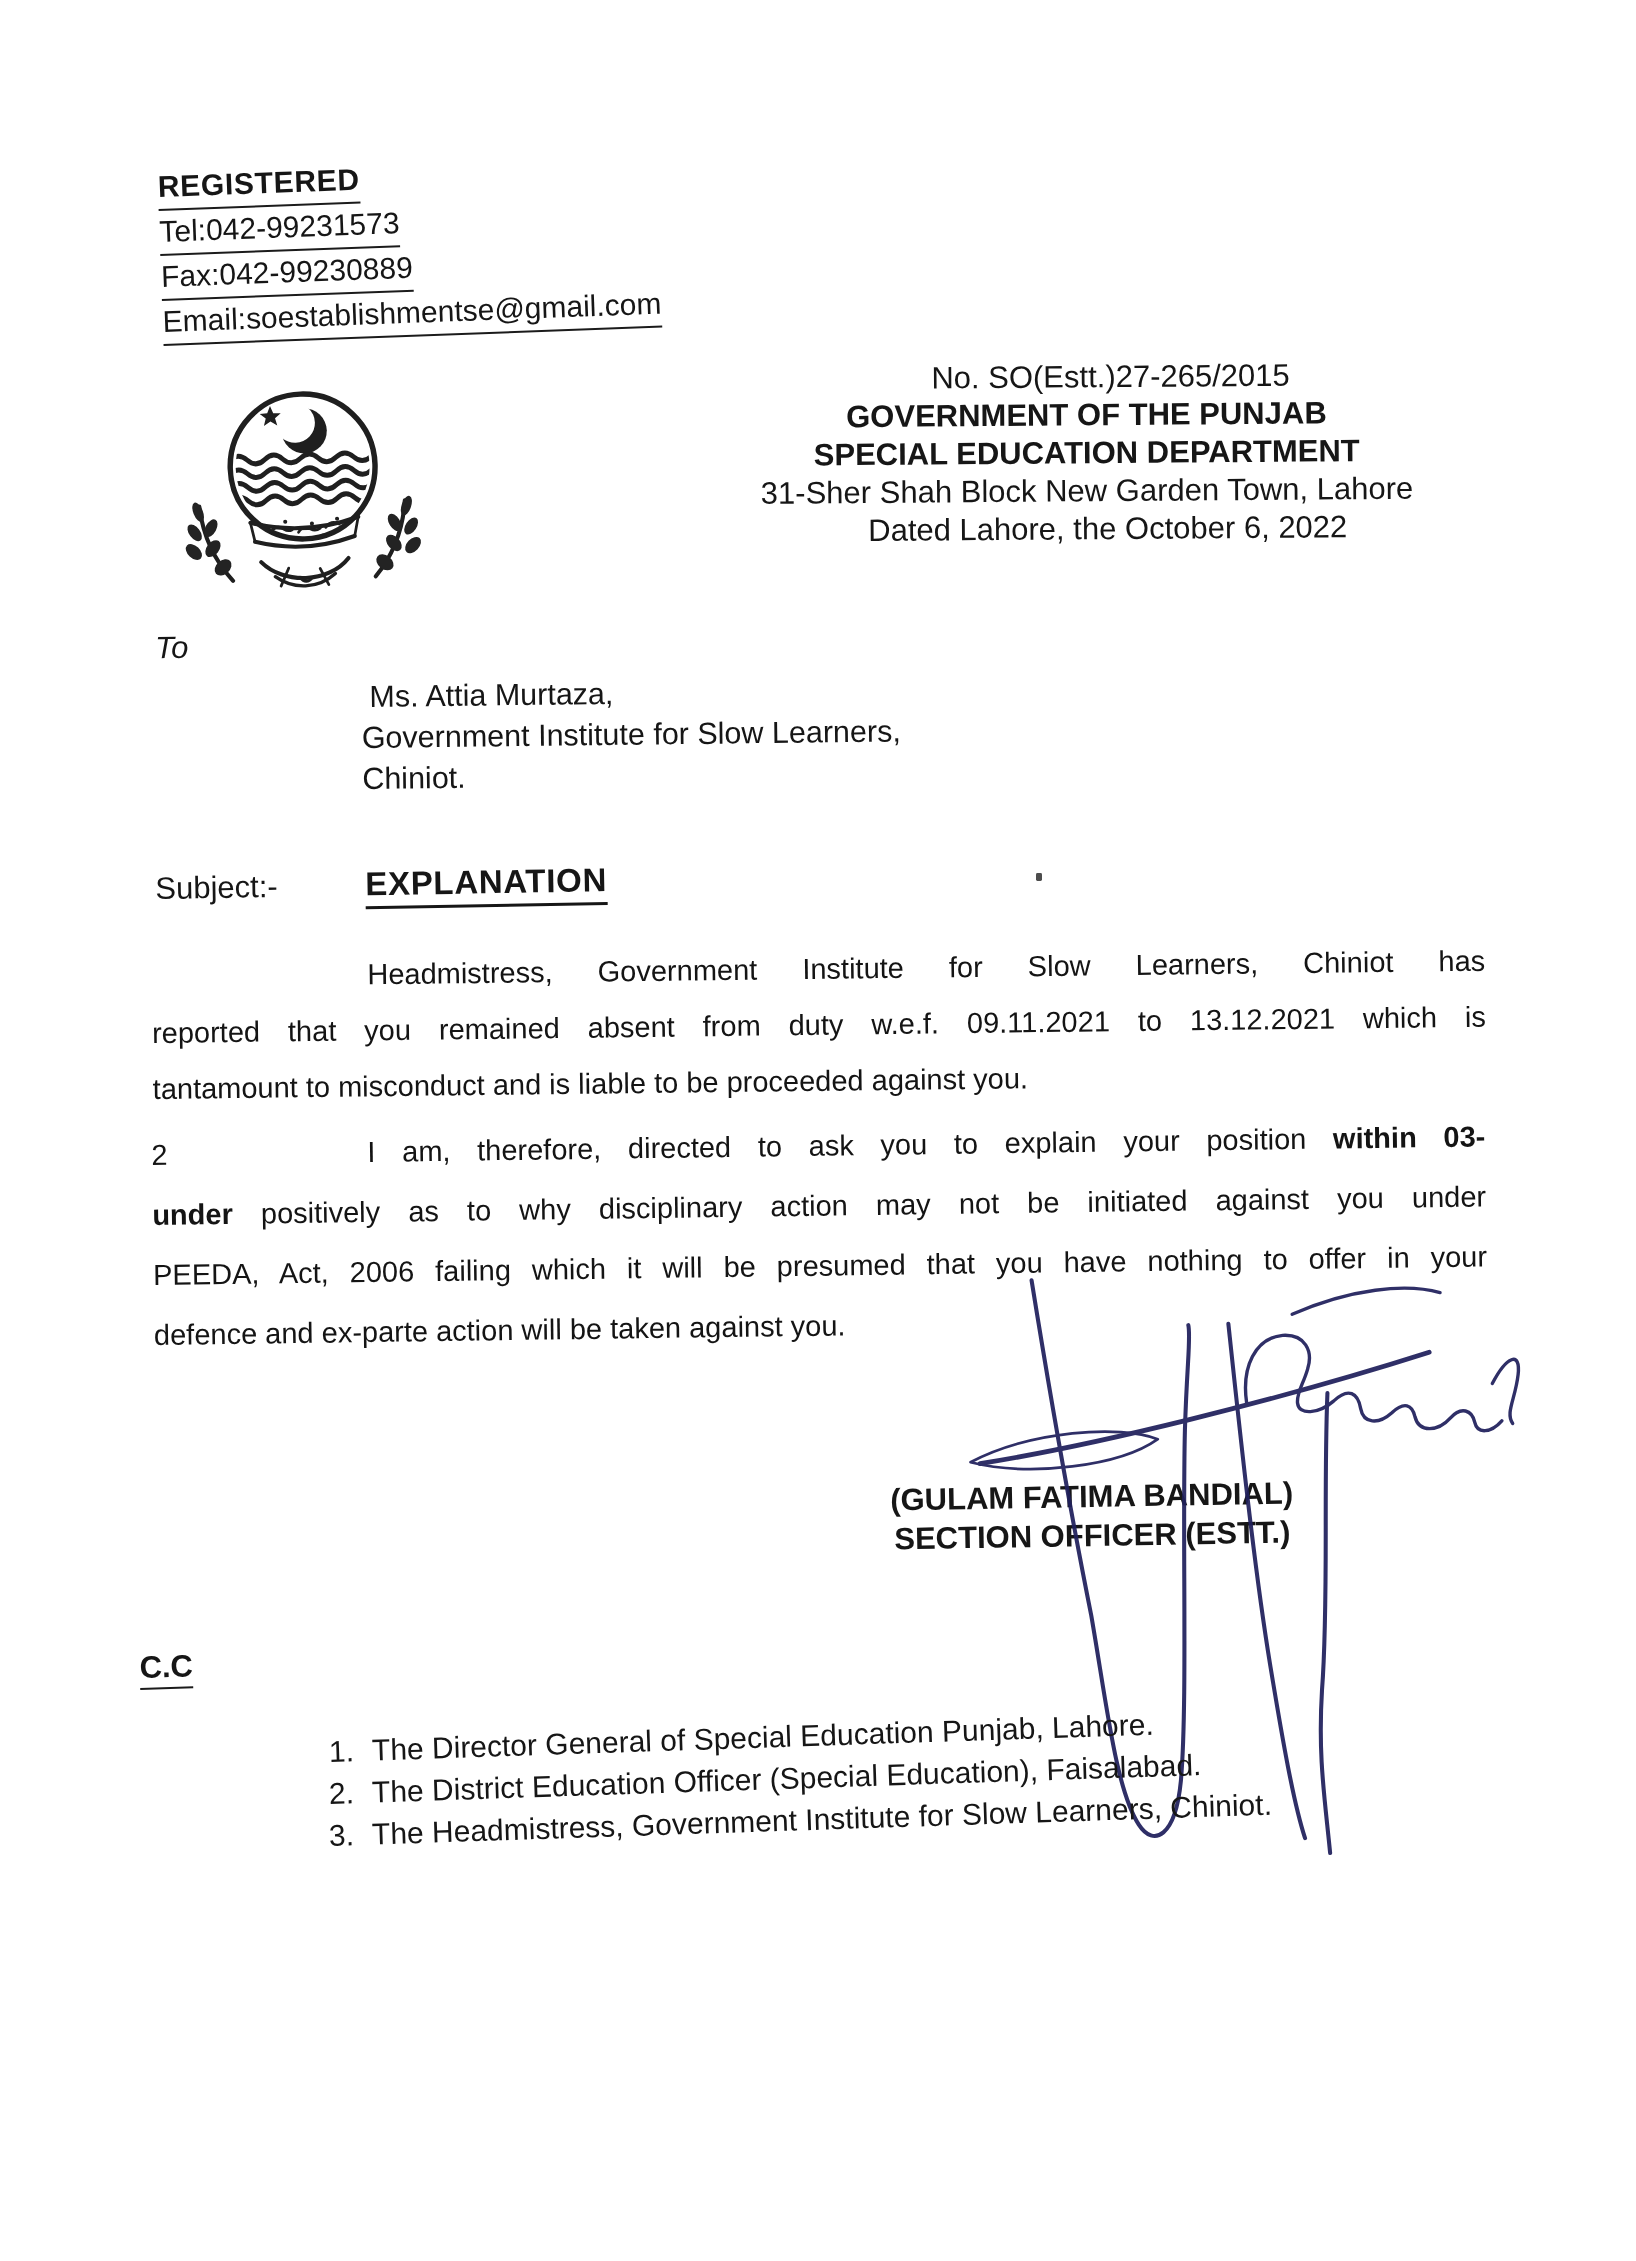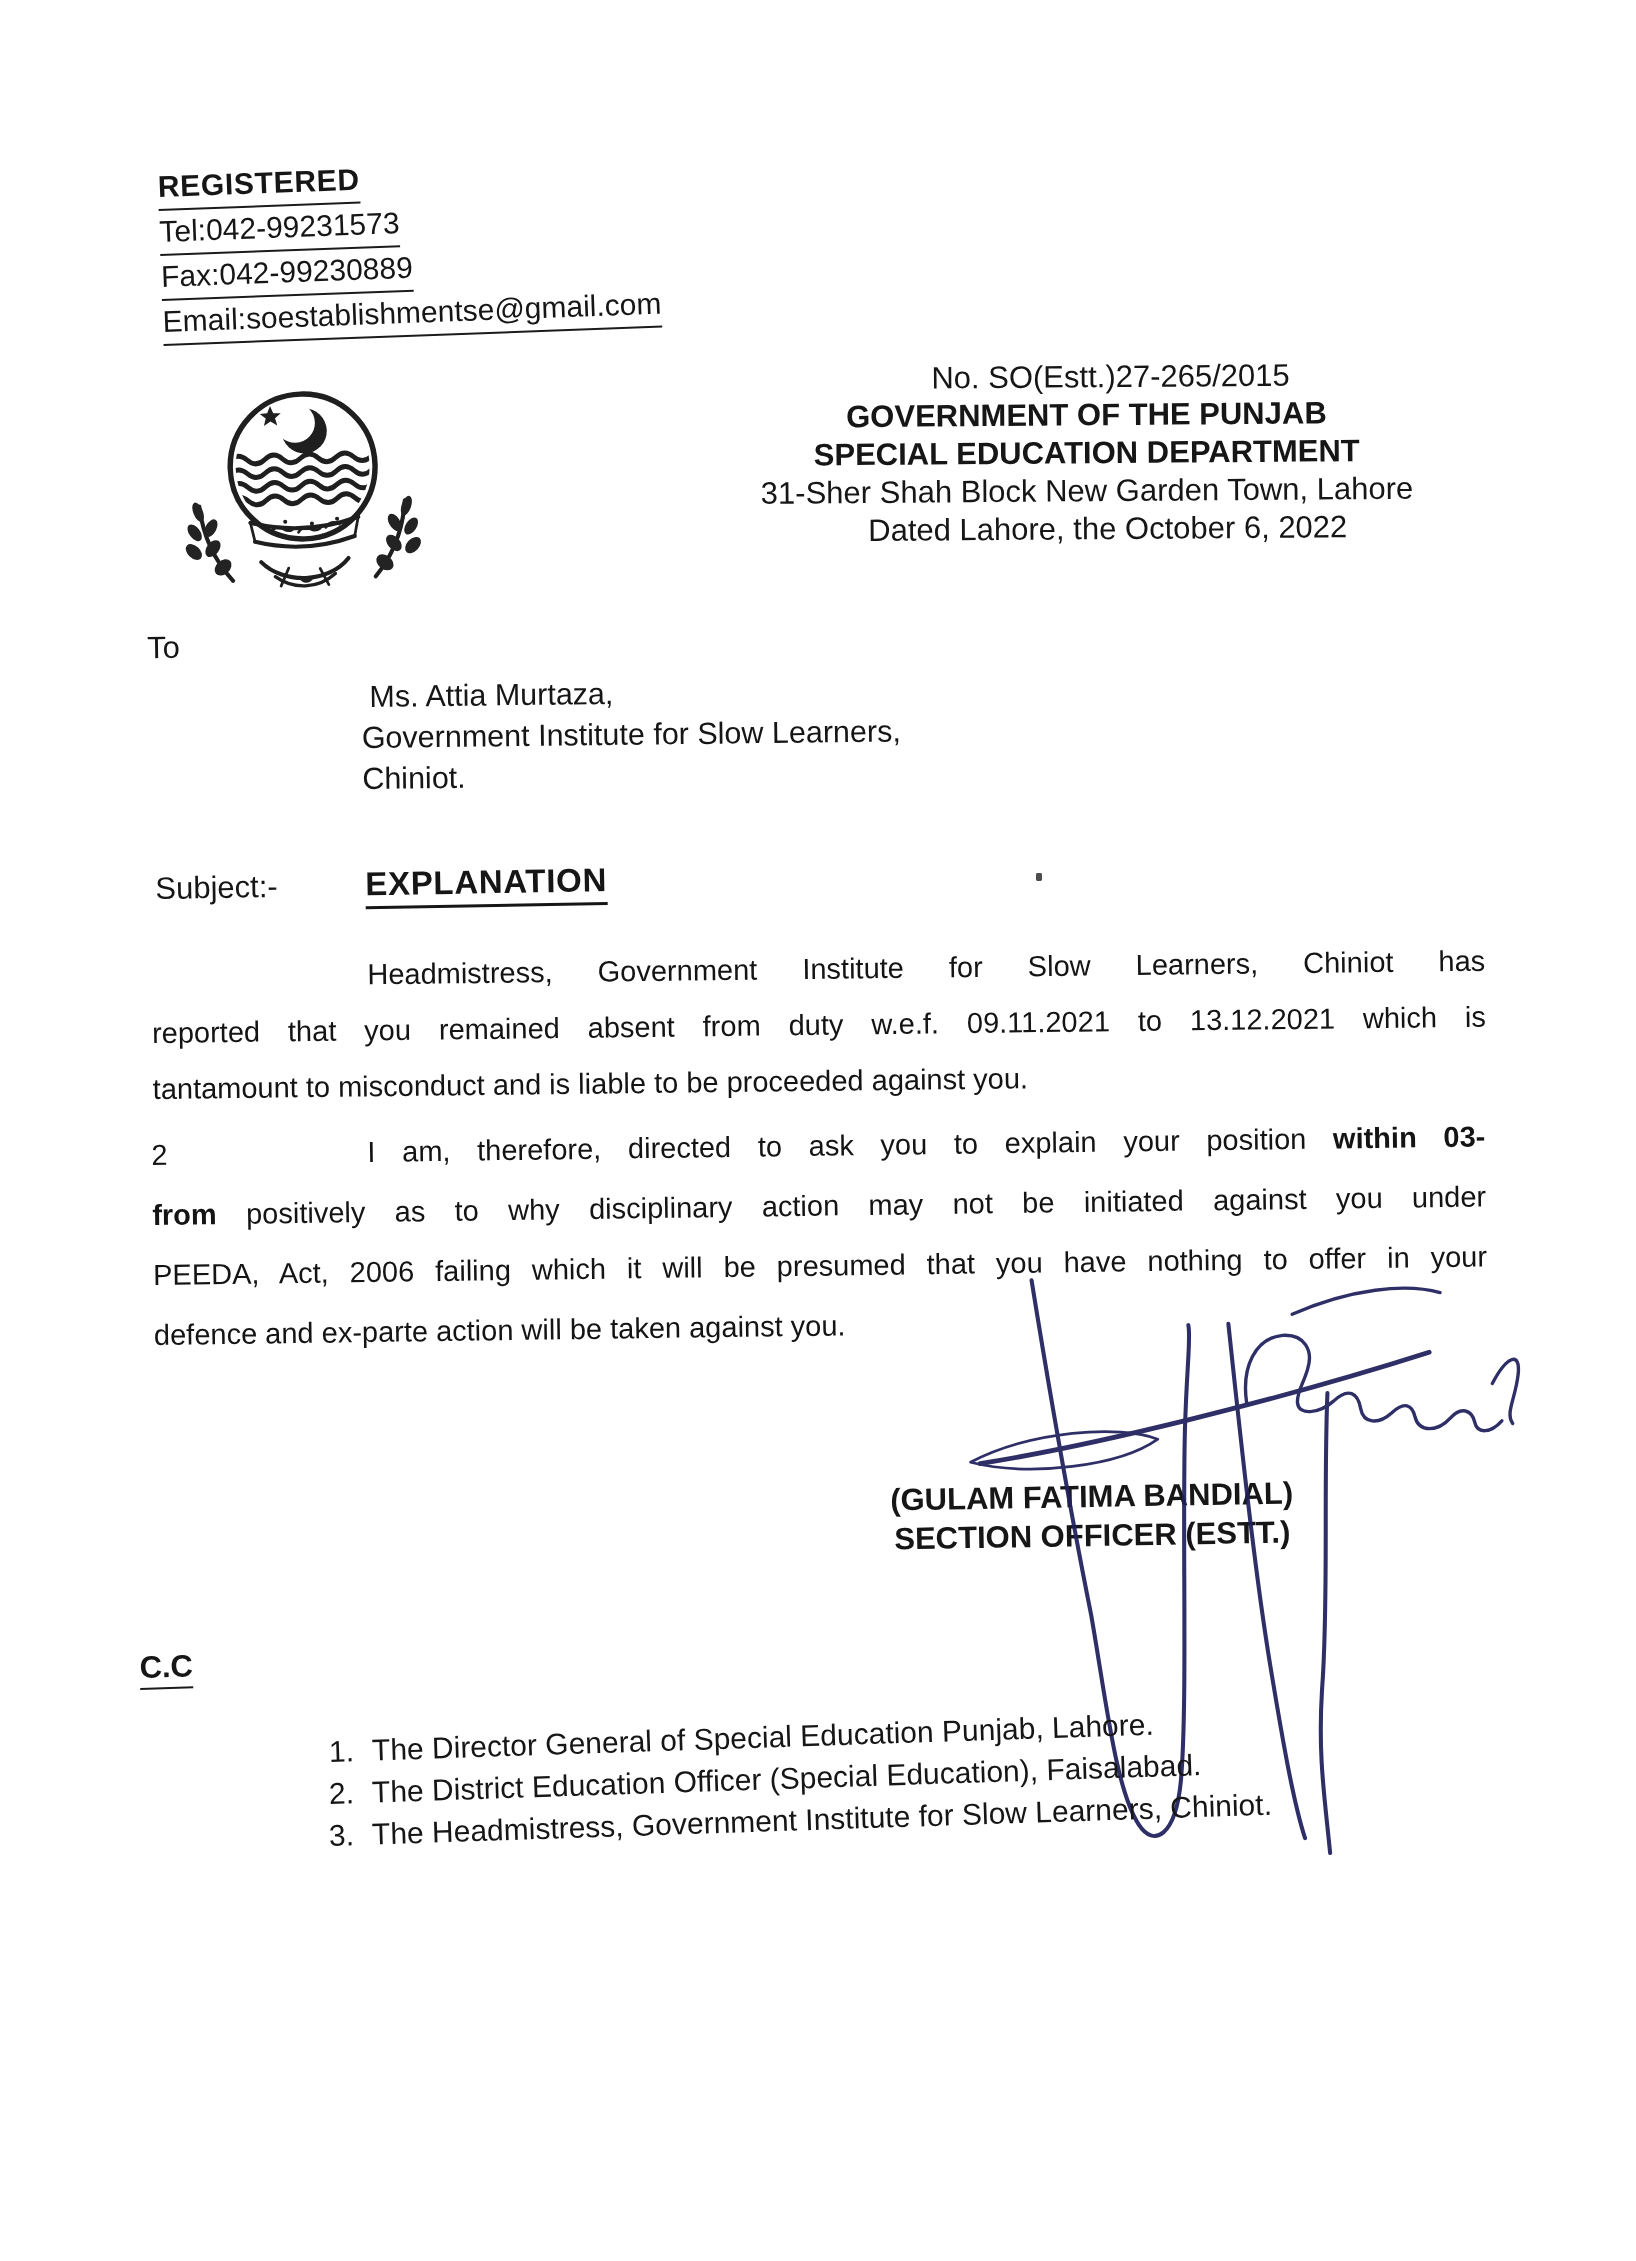--- a/index.html
+++ b/index.html
@@ -22,21 +22,21 @@
   
   .emblem{left:170px;top:379px;width:263px;height:212px;transform:rotate(-1.8deg);}
 
   
   .hdr{left:611px;top:362px;width:950px;text-align:center;transform:rotate(-0.45deg);transform-origin:0 0;}
   .hdr .line{font-size:31px;line-height:38px;white-space:nowrap;}
   .hdr .b{font-weight:bold;}
   .hdr .shift1{transform:translateX(24.4px);}
   .hdr .shift2{transform:translateX(20.4px);}
 
-  .to{left:147px;top:630px;font-size:31px;transform:rotate(-0.8deg);}
+  .to{left:155px;top:630px;font-size:31px;transform:rotate(-0.8deg);font-style:italic;}
   .addr{left:361px;top:676px;font-size:30.5px;line-height:41px;transform:rotate(-0.7deg);transform-origin:0 0;white-space:nowrap;}
   .addr .n{padding-left:8.1px;}
 
   .subj{left:155px;top:869px;transform:rotate(-1deg);transform-origin:0 0;white-space:nowrap;}
   .subj .lab{display:inline-block;font-size:31px;width:210px;}
   .subj .tit{display:inline-block;font-size:33px;font-weight:bold;letter-spacing:0.7px;border-bottom:3.4px solid #161616;padding-bottom:2.7px;}
 
   .para{left:151px;width:1334px;font-size:29px;color:#141414;}
   .p1{top:949px;line-height:56px;transform:rotate(-0.7deg);transform-origin:0 0;}
   .p2{top:1125px;line-height:60px;transform:rotate(-0.8deg);transform-origin:0 0;}
@@ -151,21 +151,21 @@
 
   <div class="abs para p1">
     <div class="jl ind">Headmistress, Government Institute for Slow Learners, Chiniot has</div>
     <div class="jl">reported that you remained absent from duty w.e.f. 09.11.2021 to 13.12.2021 which is</div>
     <div>tantamount to misconduct and is liable to be proceeded against you.</div>
   </div>
 
   <div class="abs para p2">
     <span class="pnum">2</span>
     <div class="jl ind"><span>I am, therefore, directed to ask you to explain your position</span> <span class="b">within 03-</span></div>
-    <div class="jl"><span class="b">from</span> <span>positively as to why disciplinary action may not be initiated against you under</span></div>
+    <div class="jl"><span class="b">under</span> <span>positively as to why disciplinary action may not be initiated against you under</span></div>
     <div class="jl">PEEDA, Act, 2006 failing which it will be presumed that you have nothing to offer in your</div>
     <div>defence and ex-parte action will be taken against you.</div>
   </div>
 
   <div class="abs sig">
     <div>(GULAM FATIMA BANDIAL)</div>
     <div>SECTION OFFICER (ESTT.)</div>
   </div>
 
   <svg class="abs inkwrap" viewBox="0 0 900 980" fill="none" stroke-linecap="round" stroke-linejoin="round">

